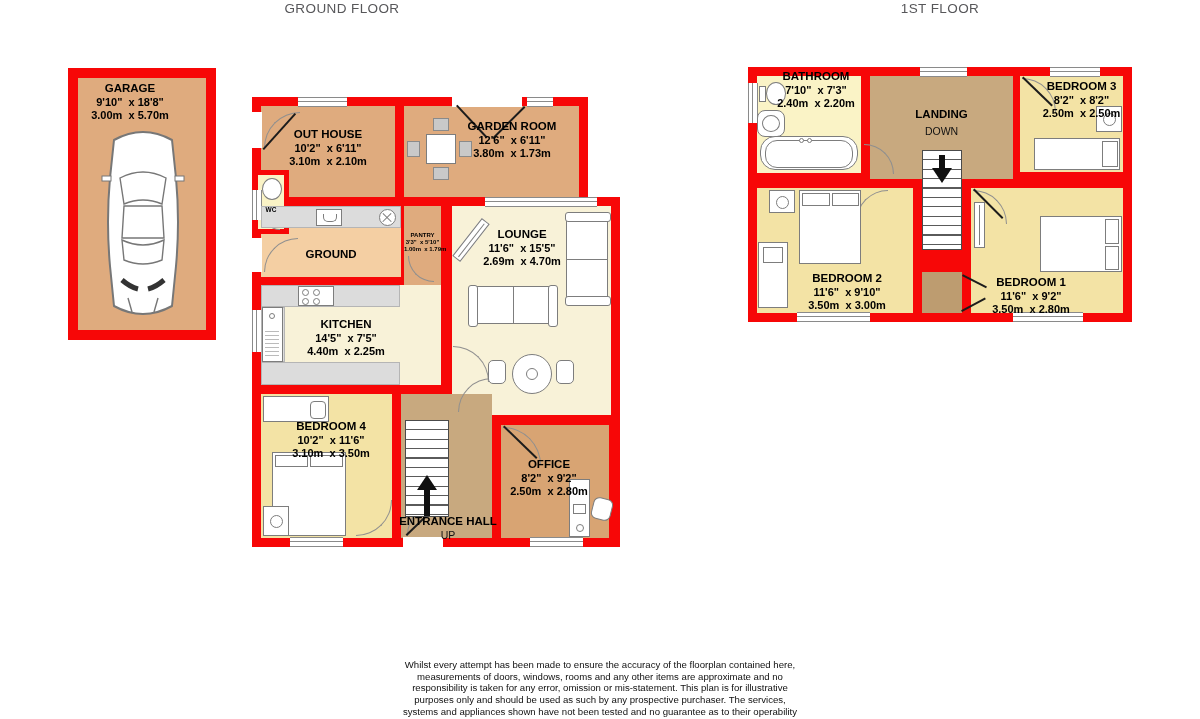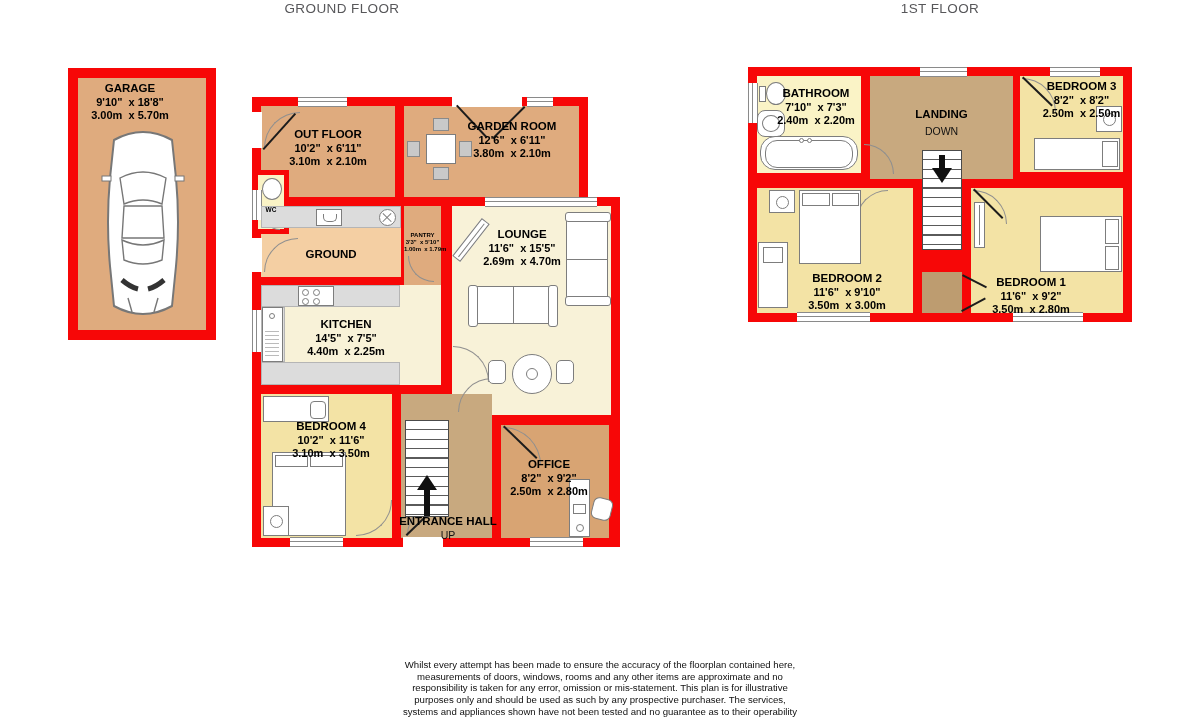--- a/index.html
+++ b/index.html
@@ -165,28 +165,28 @@
 <div class="stem" style="left:424px;top:489px;width:6px;height:27px"></div>
 <div class="tri-up" style="left:417px;top:475px"></div>
 
 <div class="fur" style="left:569px;top:479px;width:21px;height:58px">
   <div class="fur" style="left:3px;top:24px;width:13px;height:10px"></div>
   <div class="circ" style="left:6px;top:44px;width:8px;height:8px"></div>
 </div>
 <div class="fur" style="left:592px;top:498px;width:20px;height:22px;border-radius:6px;transform:rotate(14deg)"></div>
 
 <div class="lbl" style="left:261px;top:128px;width:134px">
-  <div>OUT FLOOR</div>
+  <div>OUT HOUSE</div>
   <div class="dim">10'2"  x 6'11"</div>
   <div class="dim">3.10m  x 2.10m</div>
 </div>
 <div class="lbl" style="left:445px;top:120px;width:134px">
   <div>GARDEN ROOM</div>
   <div class="dim">12'6"  x 6'11"</div>
-  <div class="dim">3.80m  x 2.10m</div>
+  <div class="dim">3.80m  x 1.73m</div>
 </div>
 <div class="lbl" style="left:455px;top:228px;width:134px">
   <div>LOUNGE</div>
   <div class="dim">11'6"  x 15'5"</div>
   <div class="dim">2.69m  x 4.70m</div>
 </div>
 <div class="lbl" style="left:261px;top:248px;width:140px">
   <div>GROUND</div>
 </div>
 <div class="lbl lbl-s" style="left:404px;top:232px;width:37px">
@@ -275,21 +275,21 @@
 </div>
 
 <div class="fur" style="left:1040px;top:216px;width:82px;height:56px">
   <div class="fur" style="left:64px;top:2px;width:14px;height:25px"></div>
   <div class="fur" style="left:64px;top:29px;width:14px;height:24px"></div>
 </div>
 <div class="fur" style="left:974px;top:202px;width:11px;height:46px">
   <div style="position:absolute;left:4px;top:2px;bottom:2px;width:1px;background:#7d7d7d"></div>
 </div>
 
-<div class="lbl" style="left:766px;top:87px;width:100px">
+<div class="lbl" style="left:766px;top:70px;width:100px">
   <div>BATHROOM</div>
   <div class="dim">7'10"  x 7'3"</div>
   <div class="dim">2.40m  x 2.20m</div>
 </div>
 <div class="lbl" style="left:870px;top:108px;width:143px">
   <div>LANDING</div>
 </div>
 <div class="note" style="left:870px;top:125px;width:143px">DOWN</div>
 <div class="lbl" style="left:1020px;top:80px;width:123px">
   <div>BEDROOM 3</div>

